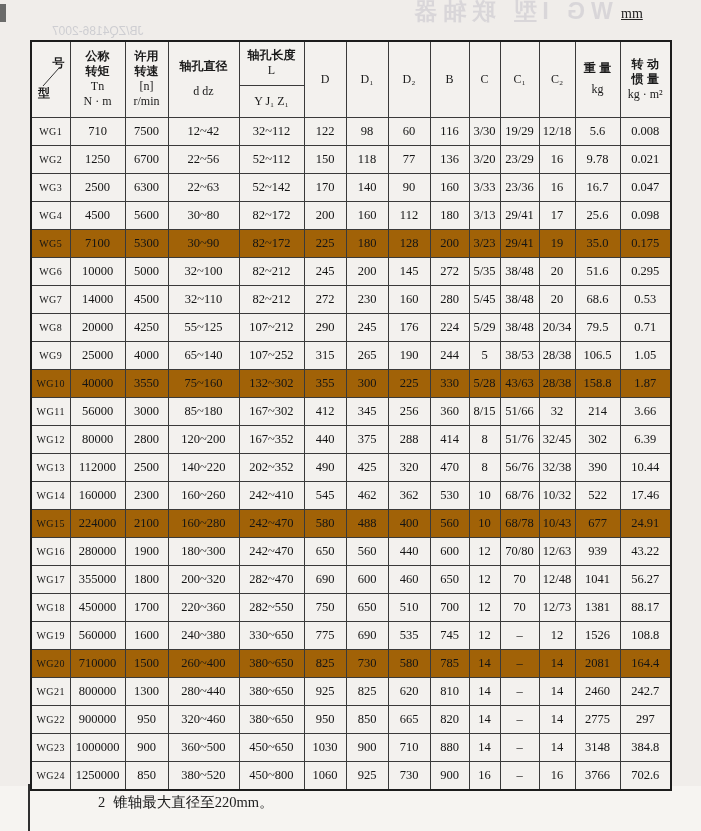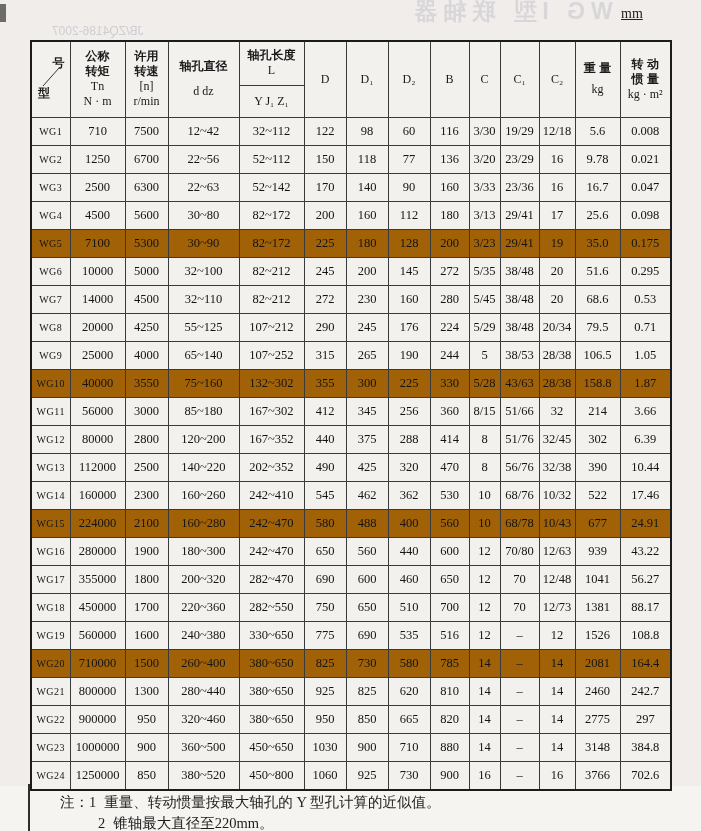--- a/index.html
+++ b/index.html
@@ -455,21 +455,21 @@
       </tr>
       <tr>
         <td>WG19</td>
         <td>560000</td>
         <td>1600</td>
         <td>240~380</td>
         <td>330~650</td>
         <td>775</td>
         <td>690</td>
         <td>535</td>
-        <td>516</td>
+        <td>745</td>
         <td>12</td>
         <td>–</td>
         <td>12</td>
         <td>1526</td>
         <td>108.8</td>
       </tr>
       <tr class="shaded">
         <td>WG20</td>
         <td>710000</td>
         <td>1500</td>
@@ -546,15 +546,14 @@
         <td>16</td>
         <td>–</td>
         <td>16</td>
         <td>3766</td>
         <td>702.6</td>
       </tr>
     </tbody>
 </table>
 
 <div class="notes">
-  <div class="note-line1"><span>注：</span><span class="note-num">1</span><span>重量、转动惯量按最大轴孔的 Y 型孔计算的近似值。</span></div>
   <div class="note-line2"><span class="note-num">2</span><span>锥轴最大直径至220mm。</span></div>
 </div>
 
 </body></html>

